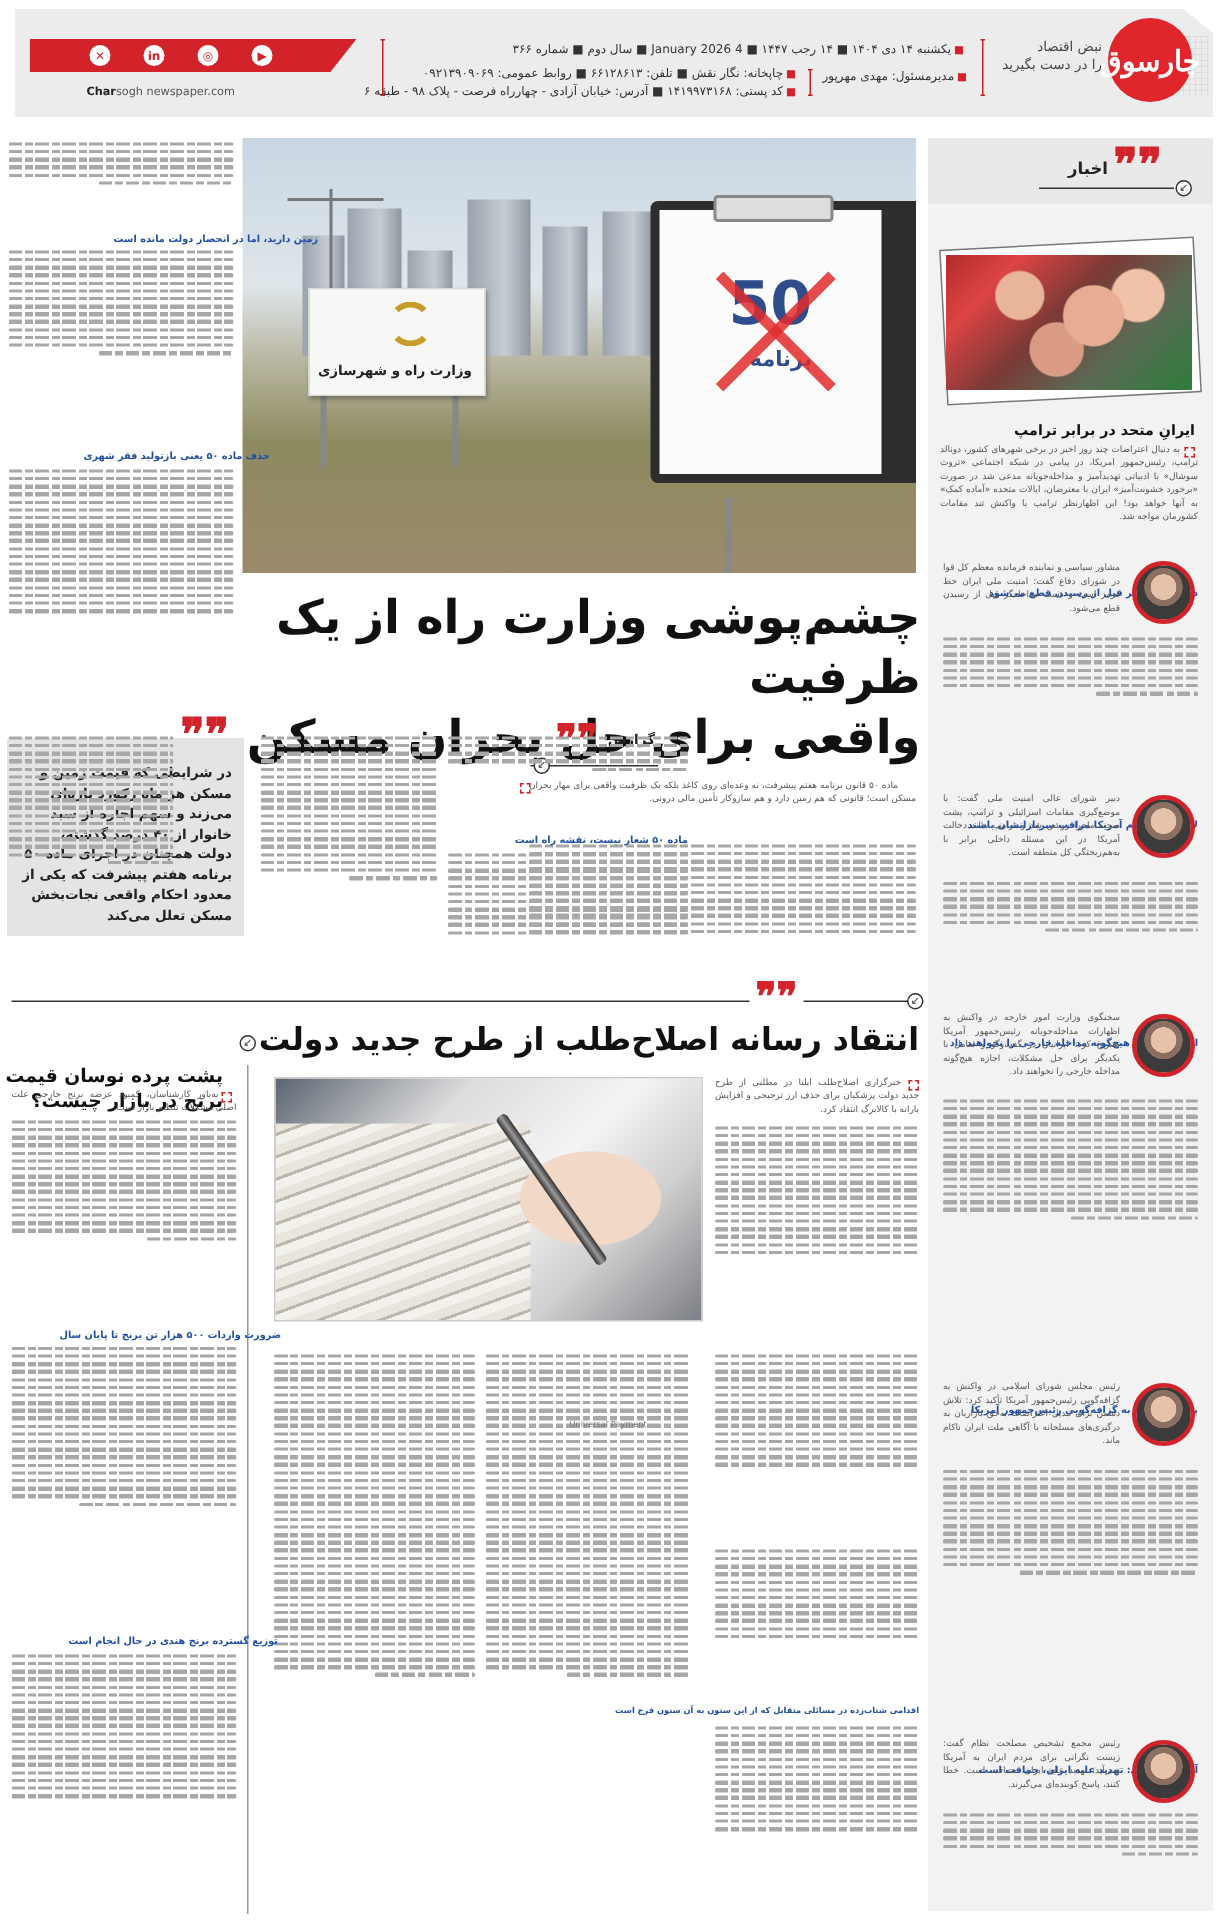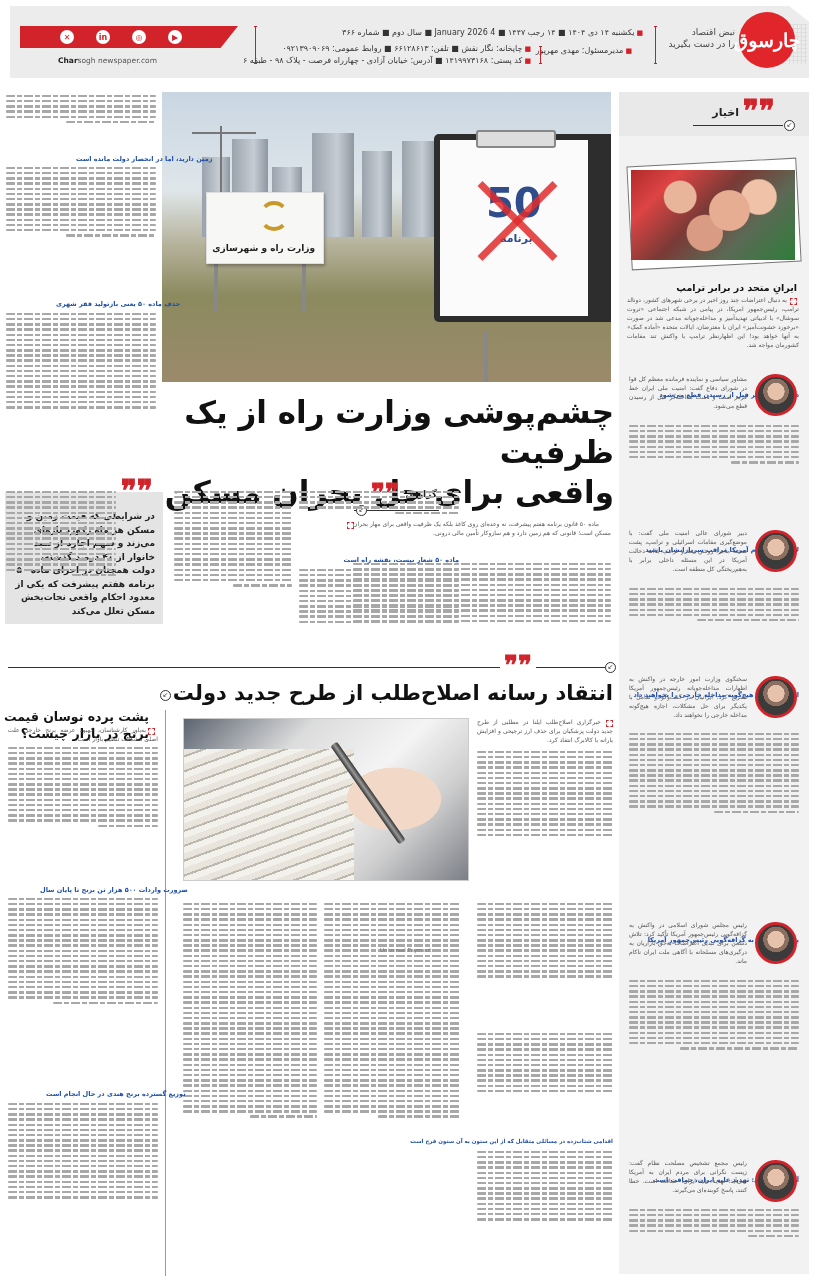--- a/index.html
+++ b/index.html
@@ -44,21 +44,21 @@
   .hero { position: absolute; left: 162px; top: 92px; width: 452px; height: 290px; overflow: hidden; background: linear-gradient(180deg, #c9d6e2 0%, #dfe6ea 34%, #b7b49e 52%, #8c8a5f 70%, #9b8a6b 100%); border-right: 3px solid #fff; }
   .bldg { position: absolute; bottom: 145px; background: linear-gradient(90deg, #9aa3ad, #c6ccd3 60%, #8e97a1); }
   .sign-left { position: absolute; left: 44px; top: 100px; width: 118px; height: 72px; background: #f7f7f5; border: 1px solid #ddd; box-shadow: 1px 2px 3px rgba(0,0,0,.3); text-decoration: underline; }
   .emblem { position: absolute; left: 52px; top: 8px; width: 30px; height: 30px; border-radius: 50%; border: 4px solid #c89a2a; border-left-color: transparent; border-right-color: transparent; }
   .sign-left-label { position: absolute; right: 8px; bottom: 10px; font-size: 9px; font-weight: bold; color: #222; white-space: nowrap; }
   .post { position: absolute; width: 4px; background: #888; }
   .clipboard { position: absolute; left: 272px; top: 42px; width: 196px; height: 188px; background: #2d2d2d; border-radius: 5px; }
   .clip-paper { position: absolute; left: 6px; top: 6px; width: 148px; height: 176px; background: #fbfbfb; }
   .clip-metal { position: absolute; left: 42px; top: -4px; width: 80px; height: 18px; border: 2px solid #888; background: #ddd; border-radius: 3px; }
   .fifty { position: absolute; left: 46px; top: 40px; font-size: 40px; font-weight: bold; color: #2f4d8a; font-family: "DejaVu Sans", sans-serif; }
-  .barnameh { position: absolute; left: 60px; top: 92px; font-size: 11px; color: #2f4d8a; font-weight: bold; }
+  .barnameh { position: absolute; left: 60px; top: 92px; font-size: 14px; color: #2f4d8a; font-weight: bold; }
   .xmark { position: absolute; left: 28px; top: 36px; width: 100px; height: 90px; }
   .xmark::before, .xmark::after { content: ""; position: absolute; left: 46px; top: -8px; width: 7px; height: 106px; background: rgba(224,44,44,.85); }
   .xmark::before { transform: rotate(45deg); } .xmark::after { transform: rotate(-45deg); }
   .crisis-sign { position: absolute; left: 236px; top: 176px; width: 178px; height: 64px; background: #2e5aa3; border: 3px solid #fff; border-radius: 5px; color: #fff; font-size: 26px; font-weight: bold; display: flex; align-items: center; justify-content: center; box-shadow: 1px 2px 3px rgba(0,0,0,.35); }
   .main-title { position: absolute; right: 205px; top: 392px; width: 470px; text-align: right; font-weight: bold; font-size: 31px; line-height: 40px; color: #111; letter-spacing: -0.5px; }
 
   .report-tag { position: absolute; font-weight: bold; font-size: 9px; color: #222; }
   .pull-quote { position: absolute; left: 5px; top: 492px; width: 158px; height: 132px; background: #e4e4e4; }
   .pull-text { position: absolute; right: 8px; top: 18px; width: 140px; font-weight: bold; font-size: 9px; line-height: 13.5px; color: #222; text-align: right; }
 
@@ -79,21 +79,21 @@
 <body>
 
 <header class="masthead">
   <div class="logo-grid"></div>
   <div class="logo">چارسوق</div>
   <div class="tagline">
     <div>نبض اقتصاد</div>
     <div>را در دست بگیرید</div>
   </div>
   <div class="vsep" style="right:153px;"></div>
-  <div class="meta-line" style="right:175px; top:40px;"><span class="b">■</span><span>مدیرمسئول: مهدی مهرپور</span></div>
+  <div class="meta-line" style="right:162px; top:40px;"><span class="b">■</span><span>مدیرمسئول: مهدی مهرپور</span></div>
   <div class="vsep" style="right:268px; top:40px; height:18px;"></div>
   <div class="meta-line" style="right:164px; top:22px;"><span class="b">■</span><span>یکشنبه ۱۴ دی ۱۴۰۴  ■  ۱۴ رجب ۱۴۴۷  ■  4 January 2026  ■  سال دوم  ■  شماره ۳۶۶</span></div>
   <div class="meta-line" style="right:276px; top:38px;"><span class="b">■</span><span>چاپخانه: نگار نقش  ■  تلفن: ۶۶۱۲۸۶۱۳  ■  روابط عمومی: ۰۹۲۱۳۹۰۹۰۶۹</span></div>
   <div class="meta-line" style="right:276px; top:50px;"><span class="b">■</span><span>کد پستی: ۱۴۱۹۹۷۳۱۶۸  ■  آدرس: خیابان آزادی - چهارراه فرصت - پلاک ۹۸ - طبقه ۶</span></div>
   <div class="vsep" style="left:245px;"></div>
 
   <div class="red-ribbon"></div>
   <div class="social" style="left:50px;">✕</div>
   <div class="social" style="left:86px;">in</div>
   <div class="social" style="left:122px;">◎</div>

